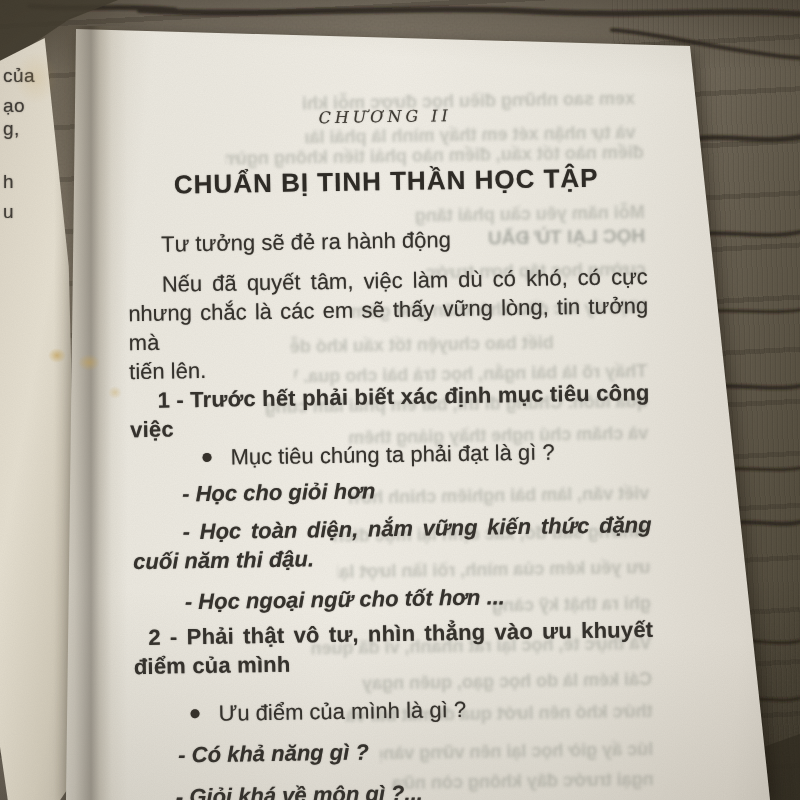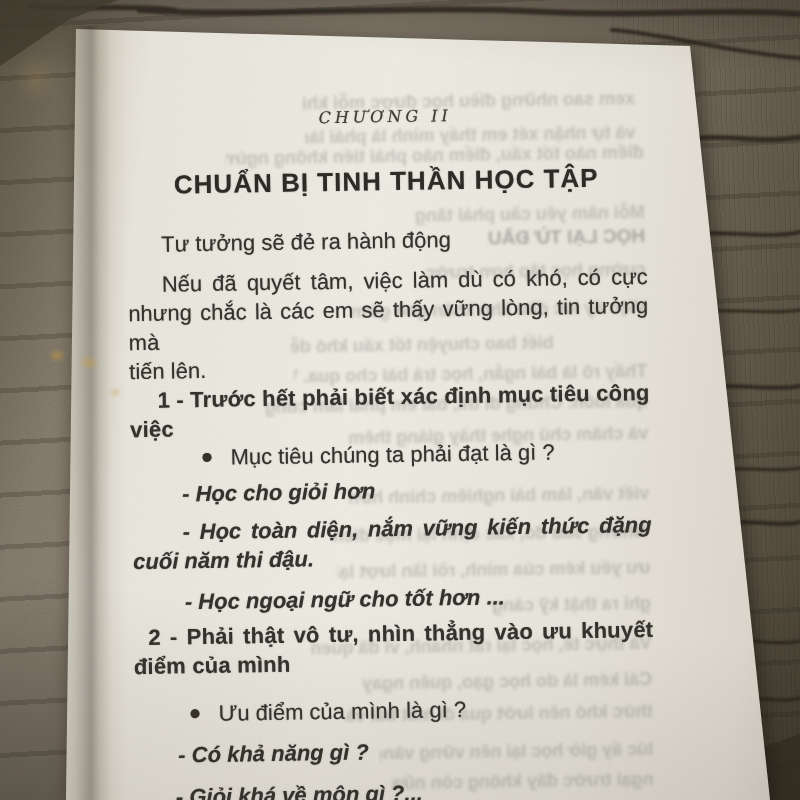--- a/index.html
+++ b/index.html
@@ -133,20 +133,27 @@
       <path d="M702,388 C736,382 772,392 800,386" stroke-width="4"></path>
       <path d="M716,470 C746,466 776,473 800,468" stroke-width="3"></path>
       <path d="M720,524 C750,518 780,528 800,522" stroke-width="4"></path>
       <path d="M706,642 C744,636 776,647 800,641" stroke-width="3"></path>
       <path d="M712,700 C748,695 780,704 800,698" stroke-width="3"></path>
     </g>
     <path d="M0,0 L118,0 L68,20 L0,66 Z" fill="#403a2d" opacity="0.85"></path>
     <path d="M688,774 L800,734 L800,800 L702,800 Z" fill="#2f2a1f" opacity="0.8"></path>
   </svg>
 
+  <div class="left-page">
+    <div class="frag f0">của</div>
+    <div class="frag f1">ạo</div>
+    <div class="frag f2">g,</div>
+    <div class="frag f3">h</div>
+    <div class="frag f4">u</div>
+  </div>
 
   <div class="page-wrap">
     <div class="page">
       <div class="page-inner">
 
         <div class="ghosts">
           <div class="ghost g0">xem sao những điều học được mỗi khi</div>
           <div class="ghost g1">và tự nhận xét em thấy mình là phải làm gì</div>
           <div class="ghost g2">điểm nào tốt xấu, điểm nào phải tiến không ngừng</div>
           <div class="ghost g3">Mỗi năm yêu cầu phải tăng</div>

